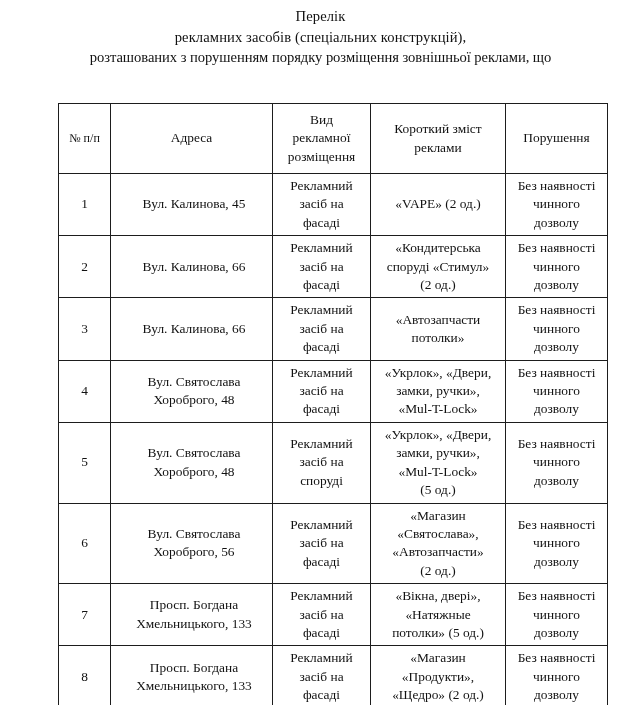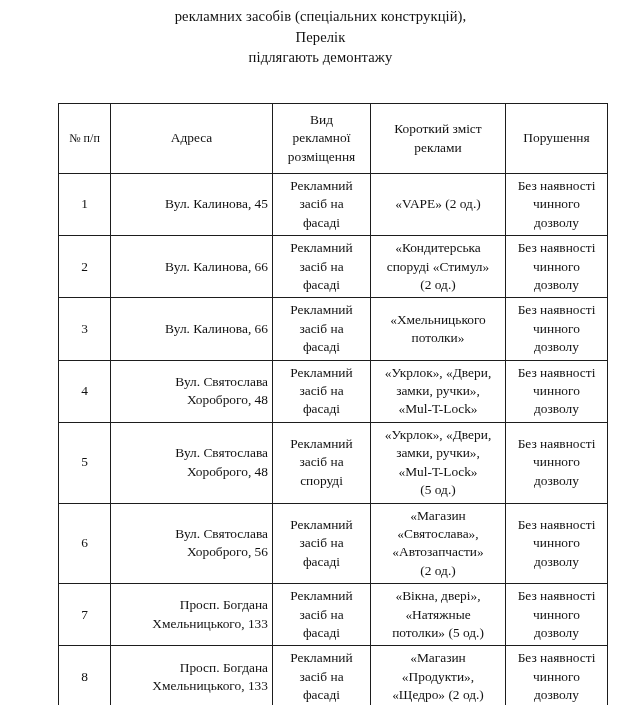--- a/index.html
+++ b/index.html
@@ -73,21 +73,21 @@
   }
   #ads-table th.h-no { font-size: 12px; }
 
   #ads-table td.cell-no,
   #ads-table td.cell-kind,
   #ads-table td.cell-content,
   #ads-table td.cell-viol {
     text-align: center;
   }
   #ads-table td.cell-addr {
-    text-align: right;
+    text-align: center;
     padding-left: 9px;
     padding-right: 4px;
   }
 
   
   #ads-table tr.r1 td { height: 51px; }
   #ads-table tr.r2 td { height: 51px; }
   #ads-table tr.r3 td { height: 51px; }
   #ads-table tr.r4 td { height: 51px; }
   #ads-table tr.r5 td { height: 64px; }
@@ -96,23 +96,23 @@
   #ads-table tr.r8 td { height: 55px; }
 
   .nowrapline { display: block; white-space: nowrap; }
 </style>
 </head>
 <body>
 
 <div id="page">
 
   <div id="doc-title">
+    <span class="tline">Перелік</span>
     <span class="tline">рекламних засобів (спеціальних конструкцій),</span>
-    <span class="tline">Перелік</span>
-    <span class="tline">підлягають демонтажу</span>
+    <span class="tline wide">розташованих з порушенням порядку розміщення зовнішньої реклами, що</span>
   </div>
 
   <table id="ads-table">
     <colgroup>
       <col class="c-no">
       <col class="c-addr">
       <col class="c-kind">
       <col class="c-content">
       <col class="c-viol">
     </colgroup>
@@ -186,21 +186,21 @@
         <td class="cell-no">3</td>
         <td class="cell-addr">
           <span class="nowrapline">Вул. Калинова, 66</span>
         </td>
         <td class="cell-kind">
           <span class="nowrapline">Рекламний</span>
           <span class="nowrapline">засіб на</span>
           <span class="nowrapline">фасаді</span>
         </td>
         <td class="cell-content">
-          <span class="nowrapline">«Хмельницького</span>
+          <span class="nowrapline">«Автозапчасти</span>
           <span class="nowrapline">потолки»</span>
         </td>
         <td class="cell-viol">
           <span class="nowrapline">Без наявності</span>
           <span class="nowrapline">чинного</span>
           <span class="nowrapline">дозволу</span>
         </td>
       </tr>
 
       <tr class="r4">

